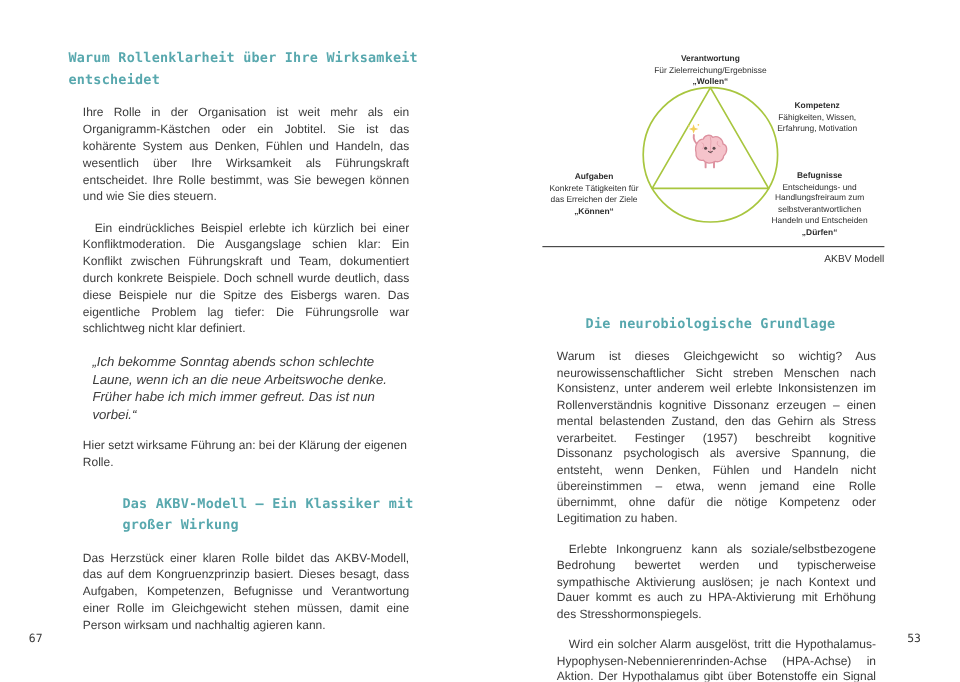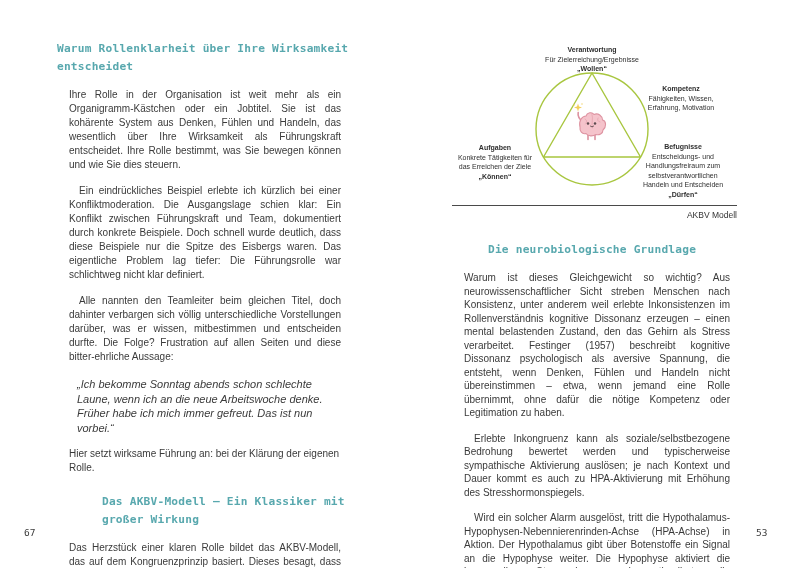--- a/index.html
+++ b/index.html
@@ -47,32 +47,31 @@
     position:absolute;text-align:center;font-size:7px;line-height:9.5px;color:#2f2f2f;
   }
   .dlabel .dl-title,.dlabel .dl-keyword{font-weight:bold;}
   .dlabel.top{left:82px;top:10px;width:170px;}
   .dlabel.kompetenz{left:186px;top:49px;width:140px;}
   .dlabel.aufgaben{left:2px;top:108px;width:136px;}
   .dlabel.befugnisse{left:183px;top:107px;width:150px;}
   .cap-rule{position:absolute;left:27px;top:170px;width:285px;height:1px;background:#4a4a4a;}
   .cap-text{position:absolute;left:27px;top:175px;width:285px;text-align:right;font-size:8.5px;color:#333;}
 
-  .rp-heading{margin-top:16px;padding-left:36px;}
+  .rp-heading{margin-top:36px;padding-left:36px;}
 </style>
 </head>
 <body>
 
 <div style="width:660px;height:568px;position:relative;">
 
   <main class="page page-left">
     <h1>Warum Rollenklarheit über Ihre Wirksamkeit entscheidet</h1>
     <p class="body">Ihre Rolle in der Organisation ist weit mehr als ein Organigramm-Kästchen oder ein Jobtitel. Sie ist das kohärente System aus Denken, Fühlen und Handeln, das wesentlich über Ihre Wirksamkeit als Führungskraft entscheidet. Ihre Rolle bestimmt, was Sie bewegen können und wie Sie dies steuern.</p>
     <p class="body indent">Ein eindrückliches Beispiel erlebte ich kürzlich bei einer Konfliktmoderation. Die Ausgangslage schien klar: Ein Konflikt zwischen Führungskraft und Team, dokumentiert durch konkrete Beispiele. Doch schnell wurde deutlich, dass diese Beispiele nur die Spitze des Eisbergs waren. Das eigentliche Problem lag tiefer: Die Führungsrolle war schlichtweg nicht klar definiert.</p>
-    <p class="body indent">Alle nannten den Teamleiter beim gleichen Titel, doch dahinter verbargen sich völlig unterschiedliche Vorstellungen darüber, was er wissen, mitbestimmen und entscheiden durfte. Die Folge? Frustration auf allen Seiten und diese bitter-ehrliche Aussage:</p>
     <blockquote>„Ich bekomme Sonntag abends schon schlechte Laune, wenn ich an die neue Arbeitswoche denke. Früher habe ich mich immer gefreut. Das ist nun vorbei.“</blockquote>
     <p class="body solo">Hier setzt wirksame Führung an: bei der Klärung der eigenen Rolle.</p>
     <h2 class="mid">Das AKBV-Modell – Ein Klassiker mit großer Wirkung</h2>
     <p class="body">Das Herzstück einer klaren Rolle bildet das AKBV-Modell, das auf dem Kongruenzprinzip basiert. Dieses besagt, dass Aufgaben, Kompetenzen, Befugnisse und Verantwortung einer Rolle im Gleichgewicht stehen müssen, damit eine Person wirksam und nachhaltig agieren kann.</p>
   </main>
   <div class="pagenum left">67</div>
 
   <section class="page page-right">
 
     <figure class="diagram">

